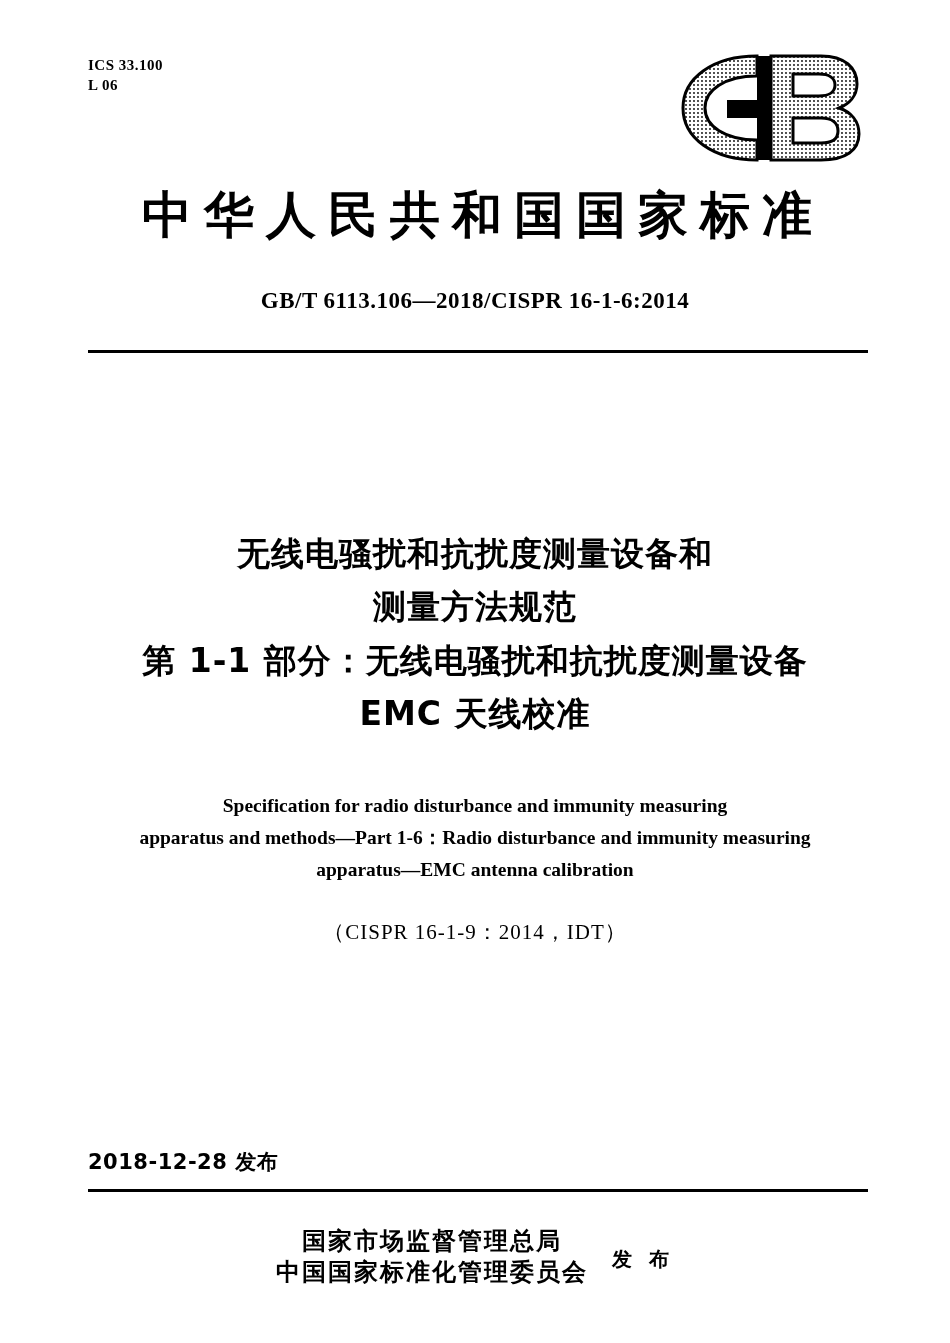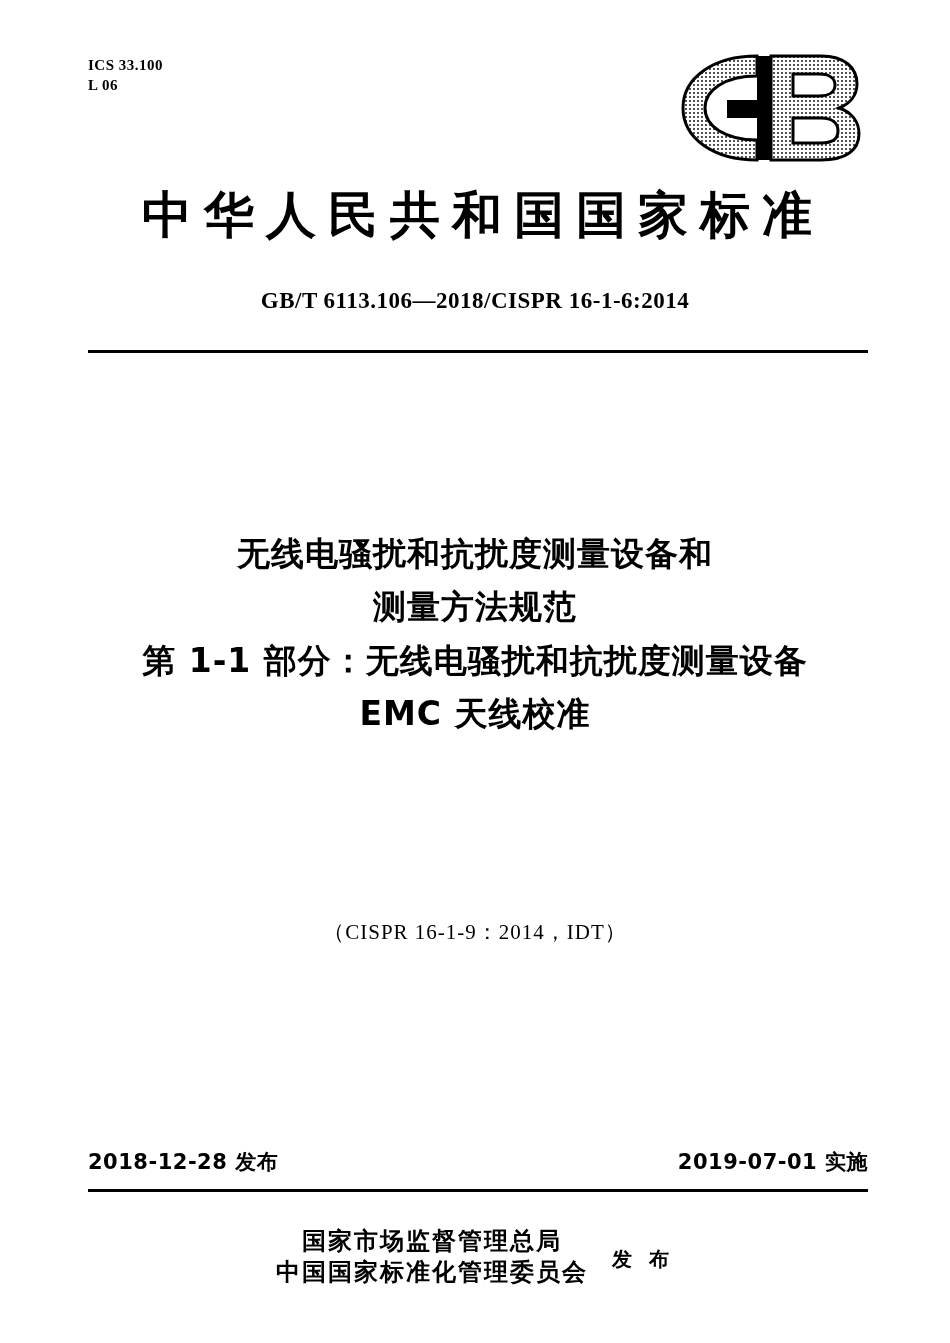--- a/index.html
+++ b/index.html
@@ -227,27 +227,31 @@
 
   <div class="rule-top"></div>
 
   <div class="cn-title">
     <span class="ln">无线电骚扰和抗扰度测量设备和</span>
     <span class="ln">测量方法规范</span>
     <span class="ln">第 1-1 部分：无线电骚扰和抗扰度测量设备</span>
     <span class="ln">EMC 天线校准</span>
   </div>
 
+  <div class="en-title">
+    <span class="ln">Specification for radio disturbance and immunity measuring</span>
+    <span class="ln">apparatus and methods—Part 1-6：Radio disturbance and immunity measuring</span>
+    <span class="ln">apparatus—EMC antenna calibration</span>
+  </div>
 
   <div class="idt-line">（CISPR 16-1-9：2014，IDT）</div>
 
   <div class="rule-bottom"></div>
 
   <div class="date-issue">2018-12-28 发布</div>
-  <div class="date-effective">2019-07-01 实施</div>
 
   <div class="publisher">
     <div class="publisher-names">
       <span class="ln">国家市场监督管理总局</span>
       <span class="ln">中国国家标准化管理委员会</span>
     </div>
     <div class="publisher-action">发 布</div>
   </div>
 
 </div>

